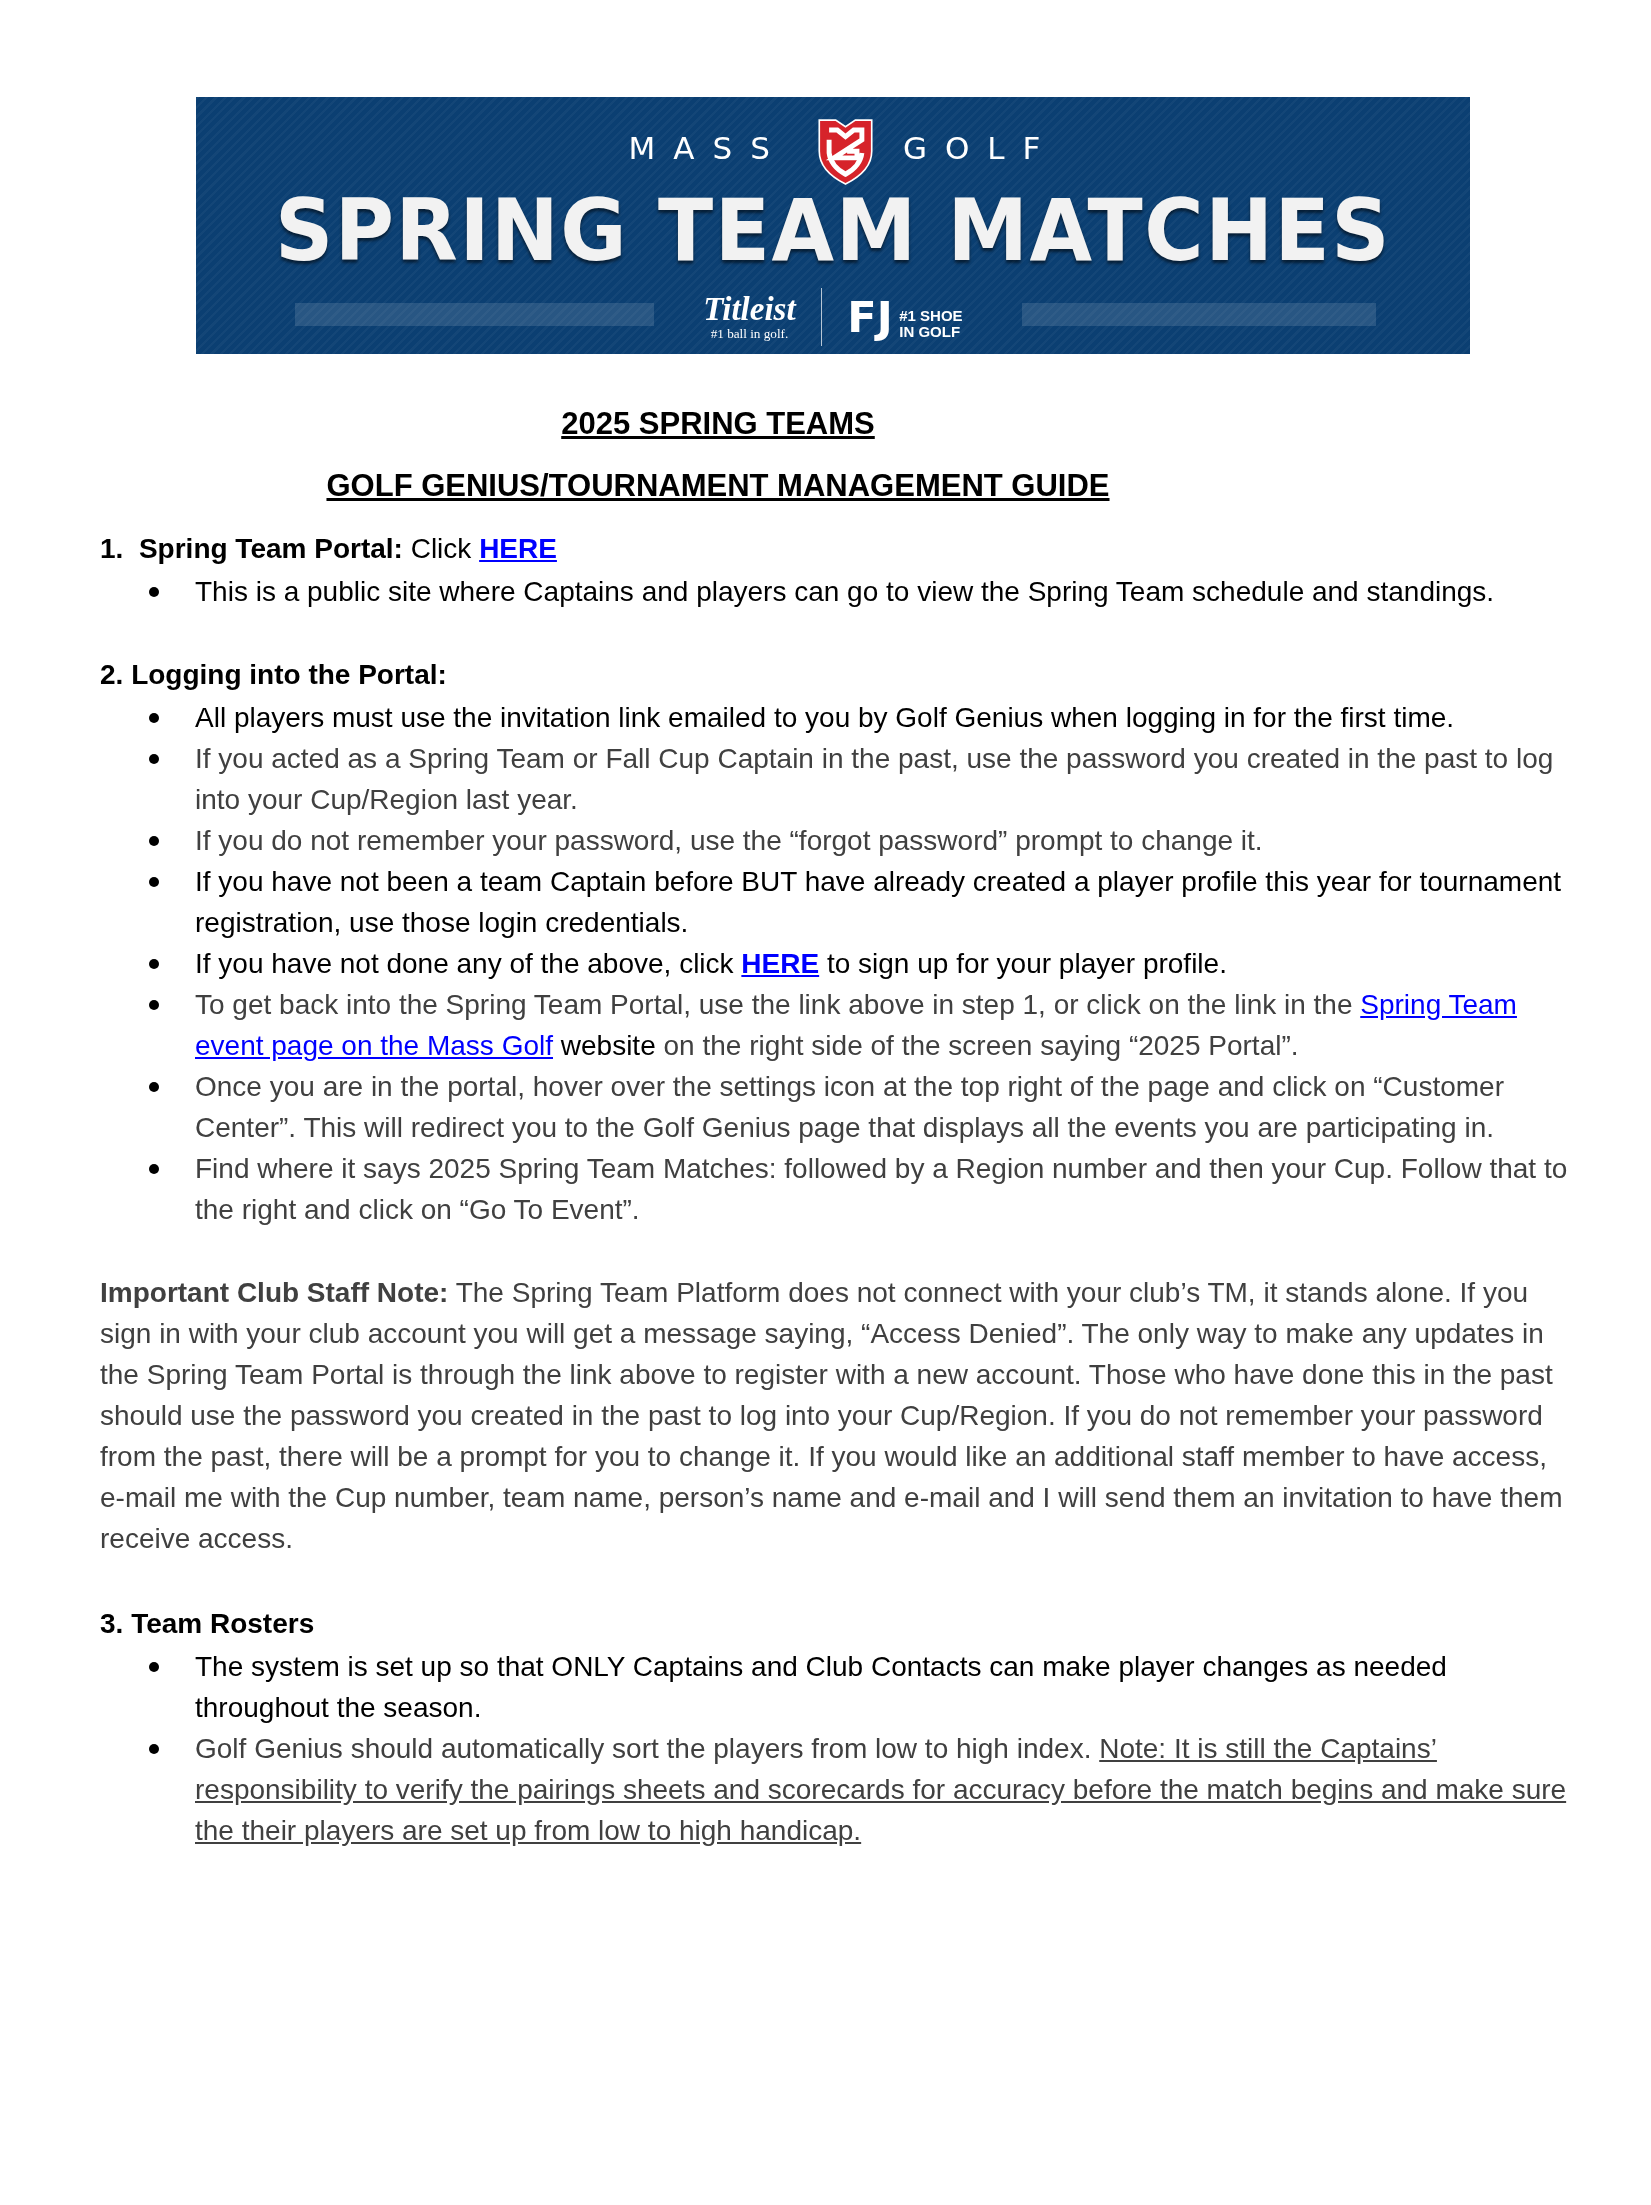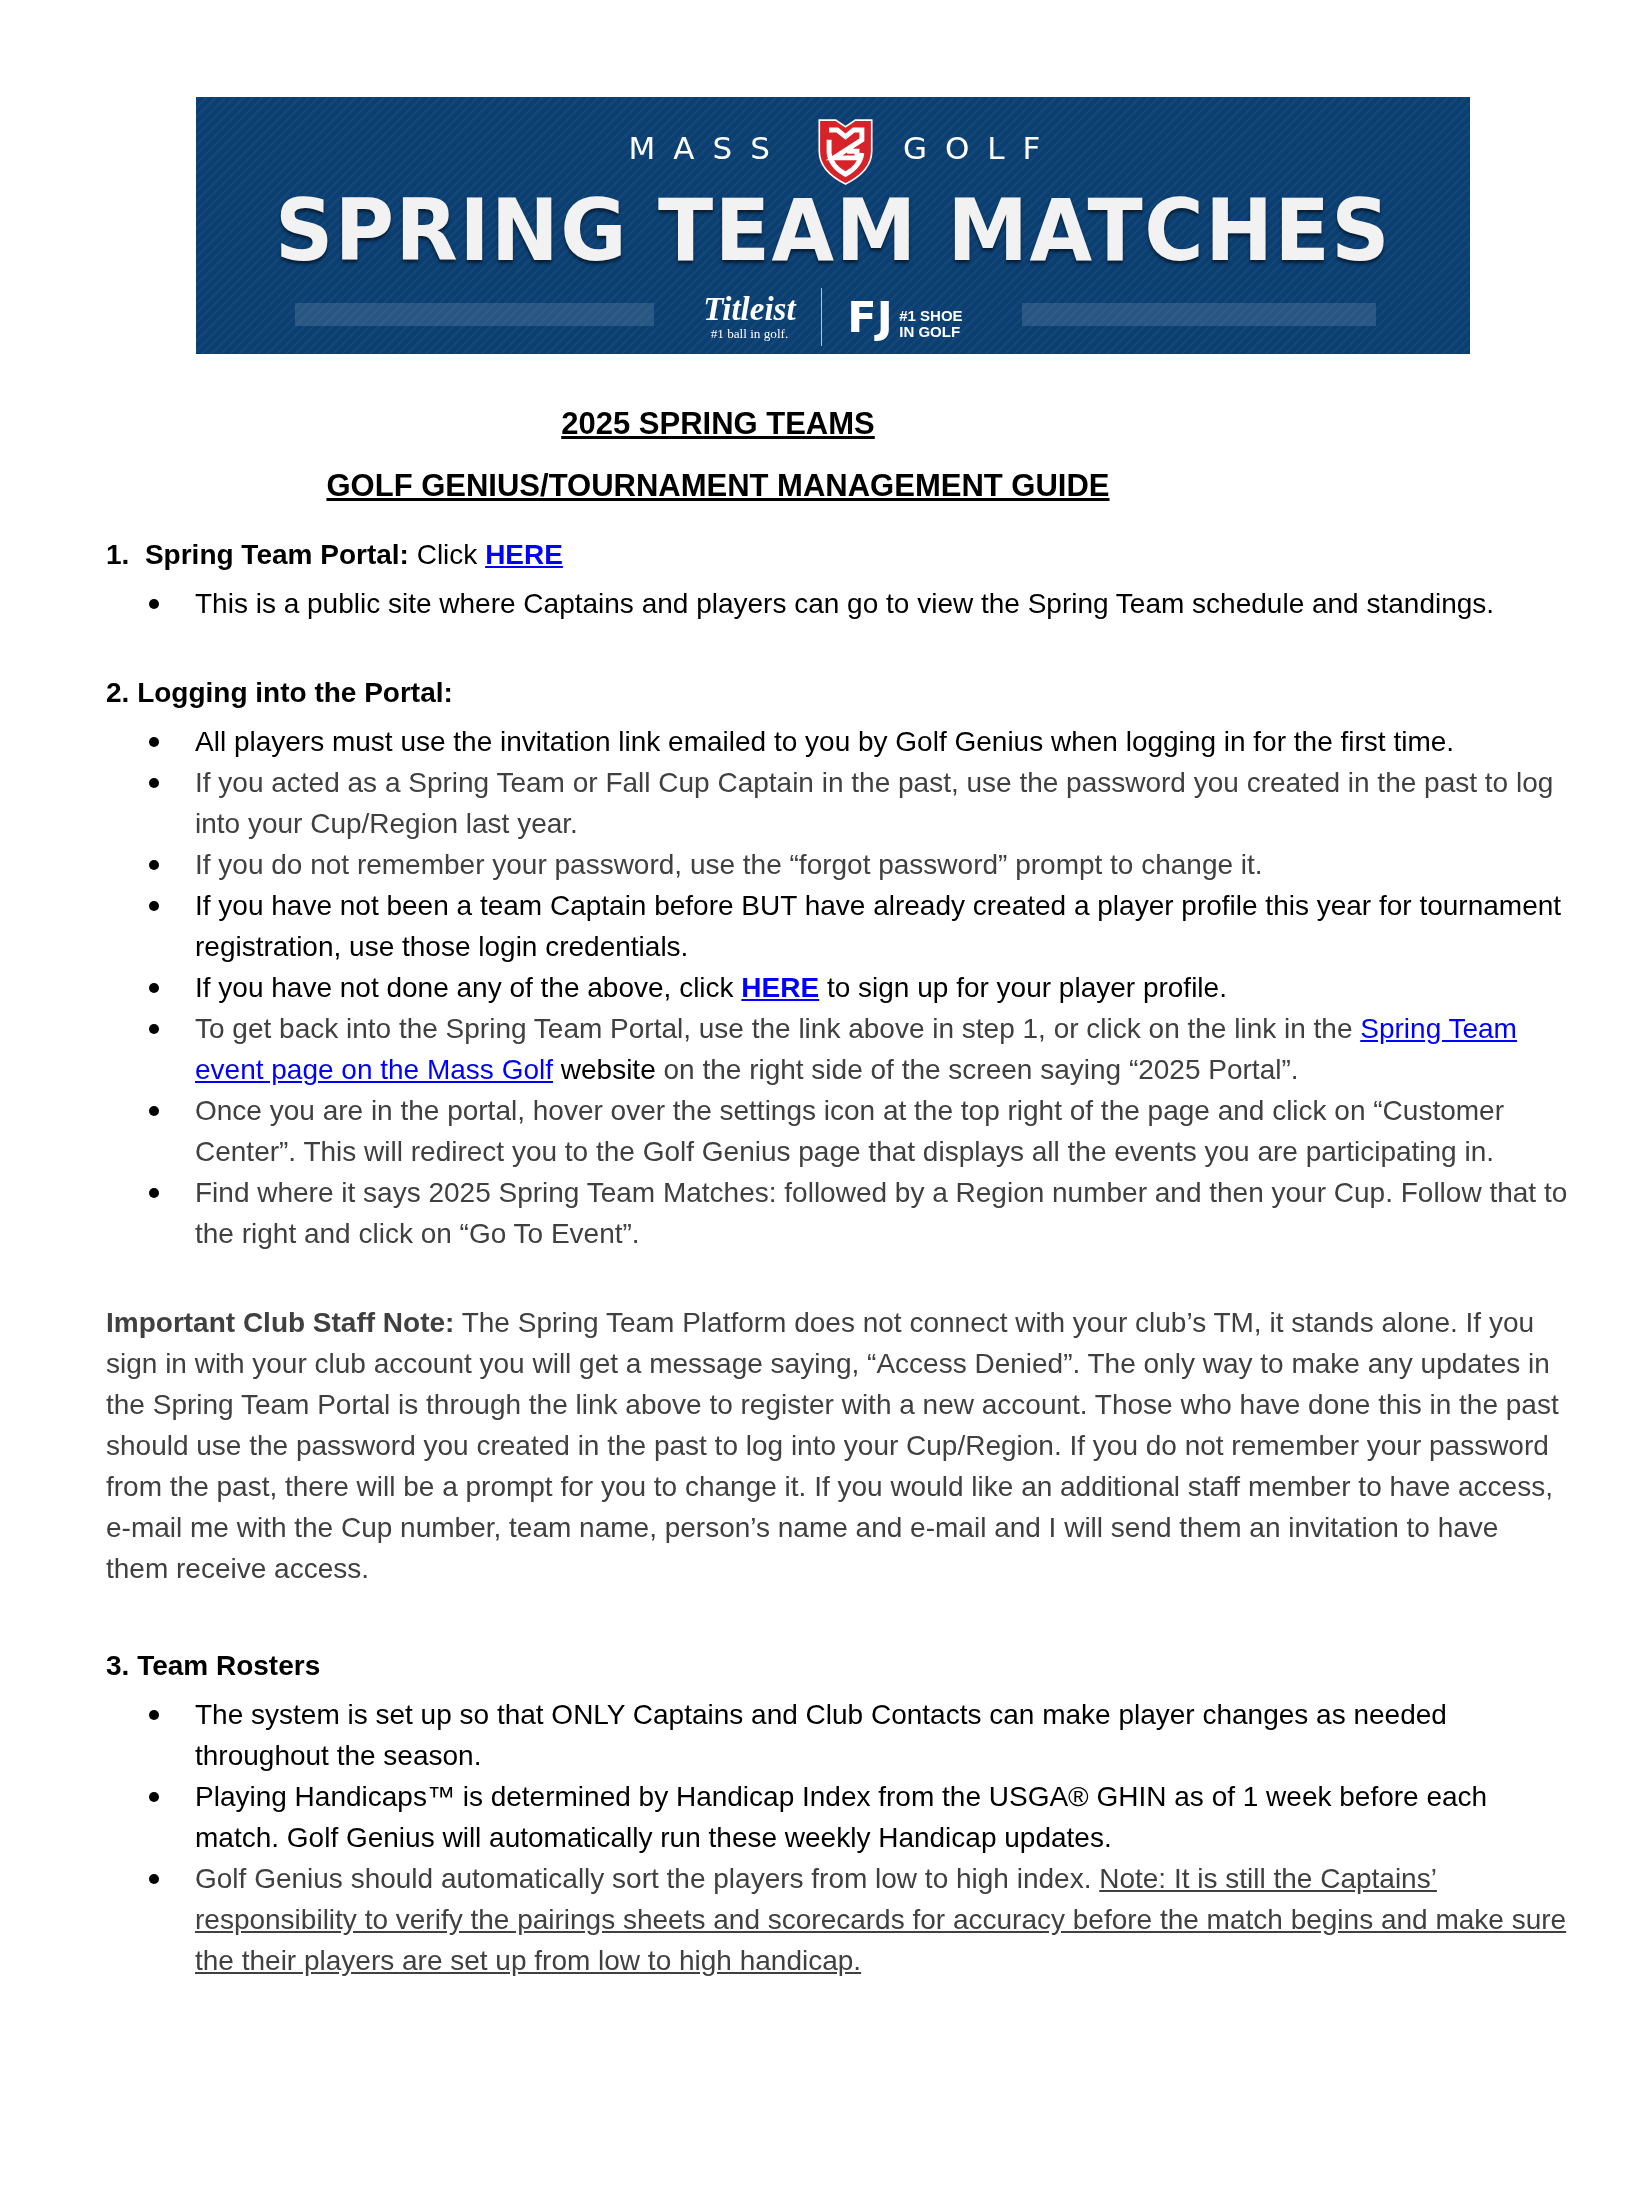--- a/index.html
+++ b/index.html
@@ -35,21 +35,21 @@
   .fj-tag { font-family: "Liberation Sans", sans-serif; font-weight: 700; font-size: 15px; line-height: 15.7px; text-align: left; }
 
   
   .doc-title { position: absolute; left: 0; width: 1436px; text-align: center;
             font-weight: 700; font-size: 31px; line-height: 48px; text-decoration: underline; }
   .doc-title.l1 { top: 400px; }
   .doc-title.l2 { top: 446px; margin-top: 16px; }
 
   .content { position: absolute; left: 98px; top: 526px; width: 1478px;
             font-size: 28px; line-height: 41px; }
-  .content p, .content ul { margin: 8px; }
+  .content p, .content ul { margin: 2px; }
   .section-head { font-weight: 400; }
   .section-head b { font-weight: 700; }
   ul.bullets { list-style: none; padding: 0; margin: 0; }
   ul.bullets li { position: relative; padding-left: 97px; }
   ul.bullets li::before { content: ""; position: absolute; left: 51px; top: 15.7px;
             width: 10px; height: 10px; border-radius: 50%; background: #000; }
   .gray { color: #404040; }
   .black { color: #000000; }
   a.link { color: #0000ff; text-decoration: underline; }
   a.link.bold { font-weight: 700; }
@@ -128,18 +128,17 @@
   <div class="note">
     <p><b>Important Club Staff Note:</b><span> The Spring Team Platform does not connect with your club’s TM, it stands alone. If you sign in with your club account you will get a message saying, “Access Denied”.  The only way to make any updates in the Spring Team Portal is through the link above to register with a new account. Those who have done this in the past should use the password you created in the past to log into your Cup/Region. If you do not remember your password from the past, there will be a prompt for you to change it. If you would like an additional staff member to have access, e-mail me with the Cup number, team name, person’s name and e-mail and I will send them an invitation to have them receive access.</span></p>
   </div>
 
   <div class="gap"></div>
 
   <div>
     <p class="section-head"><b>3. Team Rosters</b></p>
     <ul class="bullets">
       <li class="black">The system is set up so that ONLY Captains and Club Contacts can make player changes as needed throughout the season.</li>
-      <li class="black">Playing Handicaps™ is determined by Handicap Index from the USGA® GHIN as of 1 week before each match. Golf Genius will automatically run these weekly Handicap updates.</li>
       <li class="gray"><span>Golf Genius should automatically sort the players from low to high index. </span><span class="u">Note: It is still the Captains’ responsibility to verify the pairings sheets and scorecards for accuracy before the match begins and make sure the their players are set up from low to high handicap.</span></li>
     </ul>
   </div>
 </div>
 
 
 </body></html>

